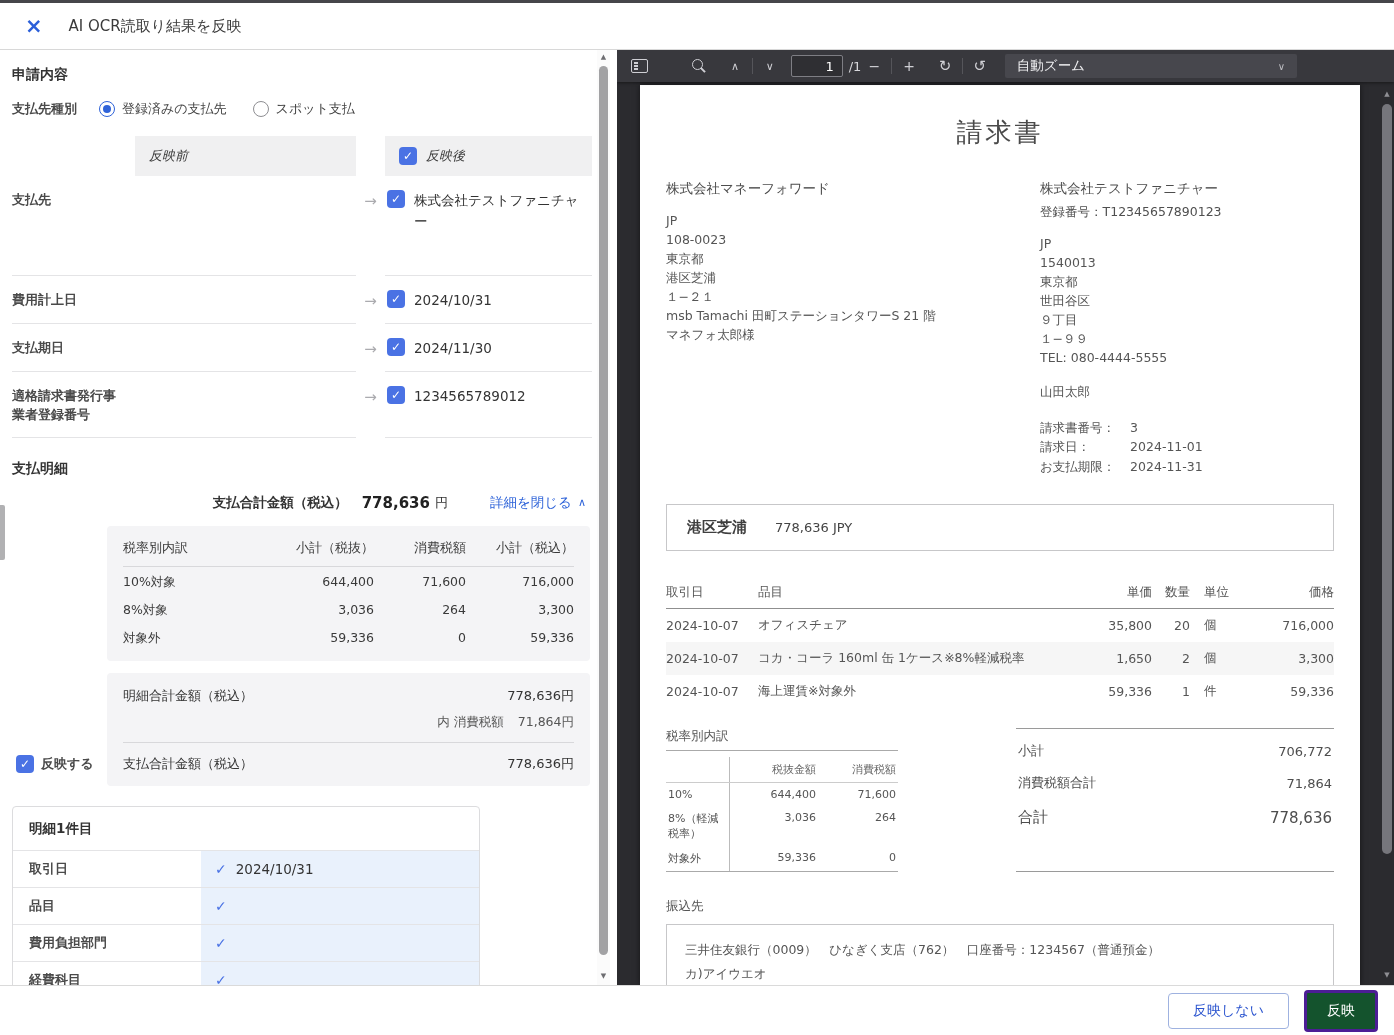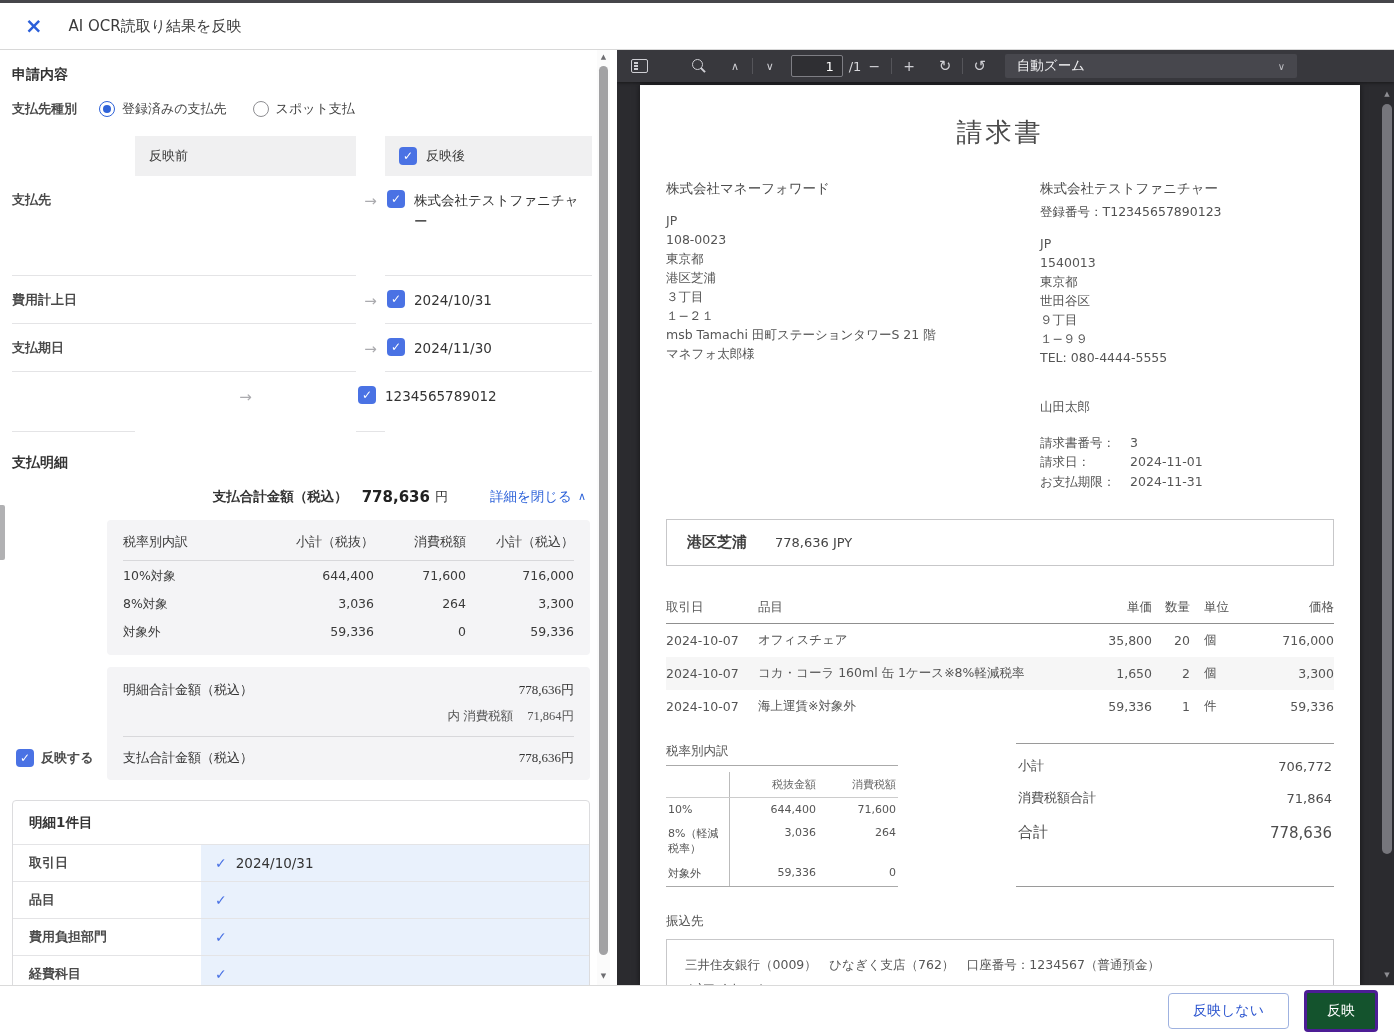--- a/index.html
+++ b/index.html
@@ -27,21 +27,21 @@
   .radio-opt { display:flex; align-items:center; gap:7px; margin-right:26px; cursor:pointer; }
   .radio { width:16px; height:16px; border-radius:50%; border:1px solid #8e8e92; background:#fff; position:relative; flex:none; }
   .radio.sel { border:1px solid #2f63d9; }
   .radio.sel::after { content:""; position:absolute; inset:3px; border-radius:50%; background:#2f63d9; }
 
   .cb { width:18px; height:18px; border-radius:4px; background:#4a72e4; color:#fff; font-size:12px;
     font-weight:bold; display:inline-flex; align-items:center; justify-content:center; flex:none; cursor:pointer; }
 
   .cmp { display:grid; grid-template-columns:123px 221px 29px 1fr; align-items:stretch; }
   .cmp .hcell { background:#f0f0f1; padding:11px 14px; font-size:13px; color:#3a3a3a;
-    display:flex; align-items:center; gap:9px; }
+    display:flex; align-items:center; gap:9px;font-style:italic; }
   .cmp .label { font-size:13px; font-weight:600; color:#4a4a4a; padding:15px 8px 12px 0; line-height:1.45; }
   .cmp .bb { border-bottom:1px solid #e4e4e6; }
   .cmp .arrow { color:#ababaf; font-size:15px; display:flex; align-items:flex-start; padding-top:16px; justify-content:center; }
   .cmp .after { display:flex; gap:9px; padding:14px 4px 12px 2px; line-height:1.55; font-size:13.5px; color:#333; }
   .cmp .before { }
   .rowh-1 { min-height:100px; } .rowh-s { min-height:44px; } .rowh-l { min-height:60px; }
 
   .pay-sec { margin-top:22px; }
   .sum-line { display:flex; align-items:center; justify-content:flex-end; padding-right:6px; margin-bottom:14px; }
   .sum-line .sl-label { font-weight:bold; font-size:13.5px; color:#333; }
@@ -52,26 +52,26 @@
 
   .tax-box { margin-left:95px; width:483px; background:#f4f4f6; border-radius:4px; padding:13px 16px 10px; }
   .tax-grid { display:grid; grid-template-columns:1fr 108px 92px 108px; }
   .tax-grid .h { font-size:13px; color:#3a3a3a; padding-bottom:9px; border-bottom:1px solid #d8d8db; }
   .tax-grid .c { font-size:12.5px; color:#3a3a3a; padding:7px 0 4px; }
   .num { text-align:right; }
 
   .totals-wrap { position:relative; margin:12px 0 0 95px; }
   .reflect { position:absolute; left:-91px; bottom:13px; display:flex; align-items:center; gap:7px;
     font-size:13px; font-weight:600; color:#4a4a4a; }
-  .totals-box { background:#f4f4f6; border-radius:4px; padding:14px 16px 13px; width:483px;font-family:Liberation Serif, serif; }
+  .totals-box { background:#f4f4f6; border-radius:4px; padding:14px 16px 13px; width:483px; }
   .t-row { display:flex; justify-content:space-between; font-size:13px; color:#333; }
   .t-sub { display:flex; justify-content:flex-end; gap:14px; font-size:12.5px; color:#555; margin-top:9px; }
   .t-div { border-top:1px solid #d8d8db; margin:11px 0 12px; }
 
-  .item-box { border:1px solid #dcdcde; border-radius:4px; margin-top:20px; width:578px; }
+  .item-box { border:1px solid #dcdcde; border-radius:4px; margin-top:20px; width:468px; }
   .item-head { padding:13px 16px 12px; font-size:13.5px; font-weight:bold; color:#333; }
   .item-row { display:grid; grid-template-columns:188px 1fr; border-top:1px solid #e4e4e6; }
   .item-row .il { padding:9px 16px; font-size:13px; font-weight:600; color:#4a4a4a; background:#fff; }
   .item-row .iv { background:#e9f1fc; padding:9px 14px; display:flex; align-items:center; gap:9px;
     font-size:13.5px; color:#333; }
   .chk { color:#4a72e4; font-weight:bold; font-size:14px; }
 
   
   .l-scroll { position:absolute; top:50px; bottom:50px; left:597px; width:13px; background:#fbfbfb; }
   .l-scroll .sa { position:absolute; left:0; width:13px; text-align:center; font-size:7px; color:#6d6d71; cursor:pointer; }
@@ -114,21 +114,21 @@
   
   .pdf-page { position:absolute; left:23px; top:35px; width:720px; height:900px; background:#fff;
     box-shadow:0 0 6px rgba(0,0,0,.55); overflow:hidden; padding:0 26px; color:#4f4f4f; }
   .inv-title { text-align:center; font-size:26px; color:#4a4a4a; letter-spacing:3px; margin-top:30px; }
   .inv-cols { display:flex; margin-top:30px; }
   .inv-left { width:56%; }
   .inv-right { width:44%; }
   .inv-name { font-size:13.5px; color:#4d4d4d; }
   .inv-reg { font-size:12.5px; margin-top:6px; }
   .inv-lines { margin-top:13px; font-size:12.5px; line-height:1.52; color:#555; }
-  .inv-person { margin-top:32px; font-size:12.5px; color:#555; }
+  .inv-person { margin-top:17px; font-size:12.5px; color:#555; }
   .inv-meta { margin-top:17px; font-size:12.5px; line-height:1.55; color:#555; }
   .meta-row { display:flex; }
   .meta-row .ml { width:90px; }
   .amount-box { border:1px solid #c7c7c9; margin-top:28px; padding:13px 20px; display:flex; align-items:center; }
   .amount-box .al { font-size:15px; font-weight:bold; color:#3f3f3f; }
   .amount-box .av { font-size:13px; color:#444; margin-left:28px; }
 
   .items { margin-top:28px; }
   .items .ih, .items .ir { display:grid; grid-template-columns:92px 1fr 88px 46px 44px 92px; align-items:center; }
   .items .ih { font-size:12.5px; color:#555; padding:5px 0 7px; border-bottom:1px solid #8f8f8f; }
@@ -214,20 +214,21 @@
     </div>
 
     <div class="label bb rowh-s">支払期日</div>
     <div class="before bb rowh-s"></div>
     <div class="arrow">→</div>
     <div class="after bb rowh-s">
       <span class="cb">✓</span>
       <span>2024/11/30</span>
     </div>
 
+    <div class="label bb rowh-l">適格請求書発行事業者登録番号</div>
     <div class="before bb rowh-l"></div>
     <div class="arrow">→</div>
     <div class="after bb rowh-l">
       <span class="cb">✓</span>
       <span>1234565789012</span>
     </div>
   </div>
 
   <div class="pay-sec">
     <div class="sec-title">支払明細</div>
@@ -364,21 +365,20 @@
     <div class="inv-title">請求書</div>
 
     <div class="inv-cols">
       <div class="inv-left">
         <div class="inv-name">株式会社マネーフォワード</div>
         <div class="inv-lines">
           <div>JP</div>
           <div>108-0023</div>
           <div>東京都</div>
           <div>港区芝浦</div>
-          <div>３丁目</div>
           <div>１−２１</div>
           <div>msb Tamachi 田町ステーションタワーS 21 階</div>
           <div>マネフォ太郎様</div>
         </div>
       </div>
       <div class="inv-right">
         <div class="inv-name">株式会社テストファニチャー</div>
         <div class="inv-reg">登録番号：T12345657890123</div>
         <div class="inv-lines">
           <div>JP</div>

